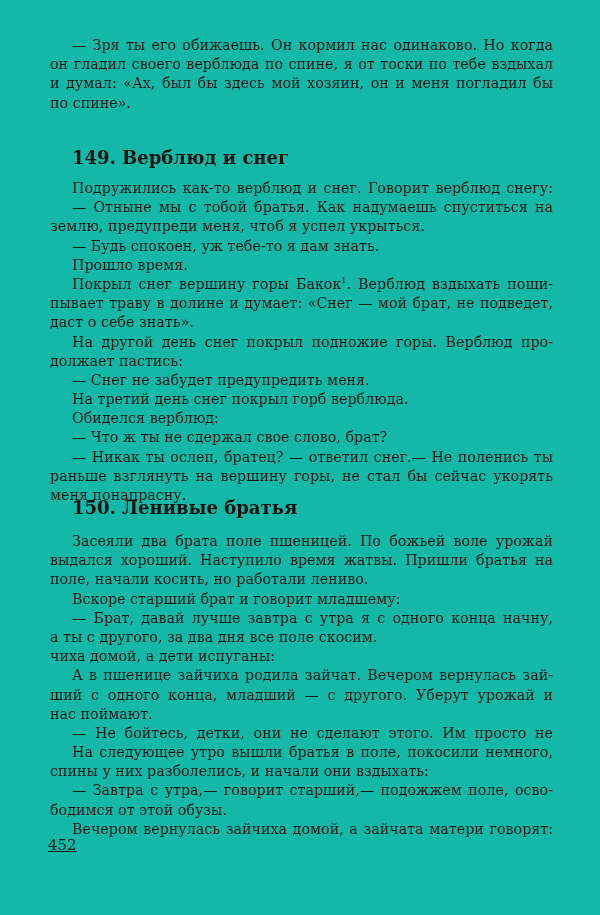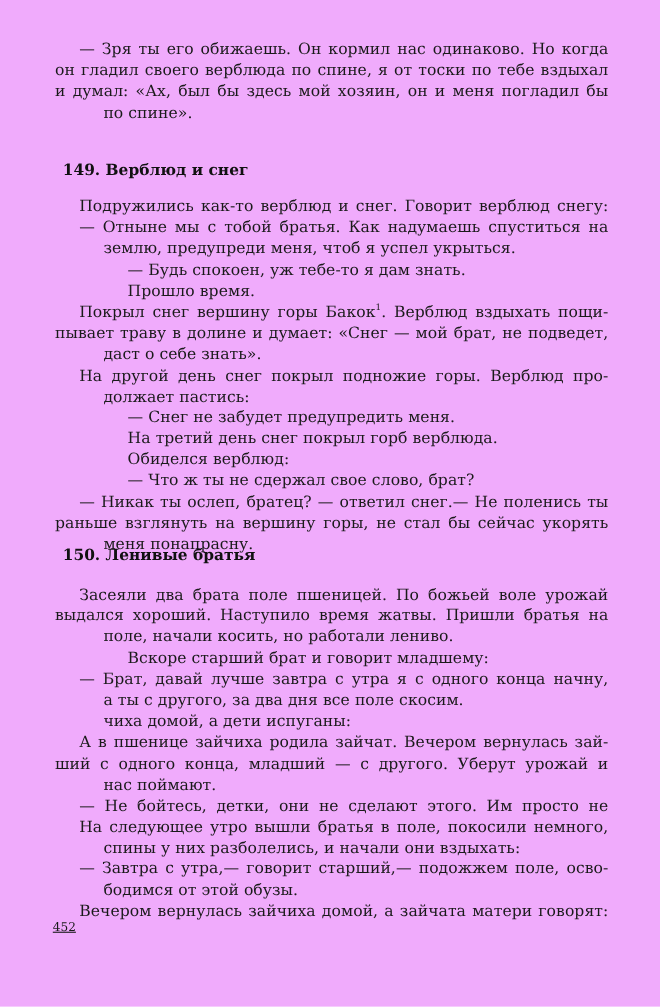--- a/index.html
+++ b/index.html
@@ -1,38 +1,38 @@
 <!DOCTYPE html>
 <html><head>
 <meta charset="utf-8">
 <style>
   html, body { margin: 0; padding: 0; background: #ffffff; }
   body { width: 600px; height: 915px; position: relative; overflow: hidden; }
   .page {
     position: absolute; left: 0; top: 0; width: 600px; height: 915px;
-    background: #f0abfc; color: #1a1a1a;
+    background: #14b8a6; color: #1a1a1a;
     font-family: "DejaVu Serif", "Liberation Serif", serif;
   }
   .text-block { position: absolute; left: 50px; width: 503px; }
   .line {
     display: block; height: 19.2px; line-height: 19.2px;
     font-size: 14.2px; white-space: nowrap;
     text-align: justify; text-align-last: justify;
     letter-spacing: 0.05px;
   }
-  .line.last { text-align-last: left; margin-left: 44px; }
+  .line.last { text-align-last: left; }
   .line.indent { padding-left: 22px; }
   .heading {
-    position: absolute; left: 57px;
+    position: absolute; left: 72px;
     font-family: "DejaVu Serif", "Liberation Serif", serif;
-    font-weight: bold; font-size: 14px; color: #111;
+    font-weight: bold; font-size: 18px; color: #111;
   }
   .page-number {
     position: absolute; left: 48px; top: 836px;
-    font-size: 11px; color: #1a1a1a; text-decoration: underline;
+    font-size: 15px; color: #1a1a1a; text-decoration: underline;
   }
   sup { font-size: 8px; line-height: 0; }
 </style>
 </head>
 <body>
 
 <div class="page">
 
   <div class="text-block" style="top:36px;">
     <span class="line indent">— Зря ты его обижаешь. Он кормил нас одинаково. Но когда</span>

